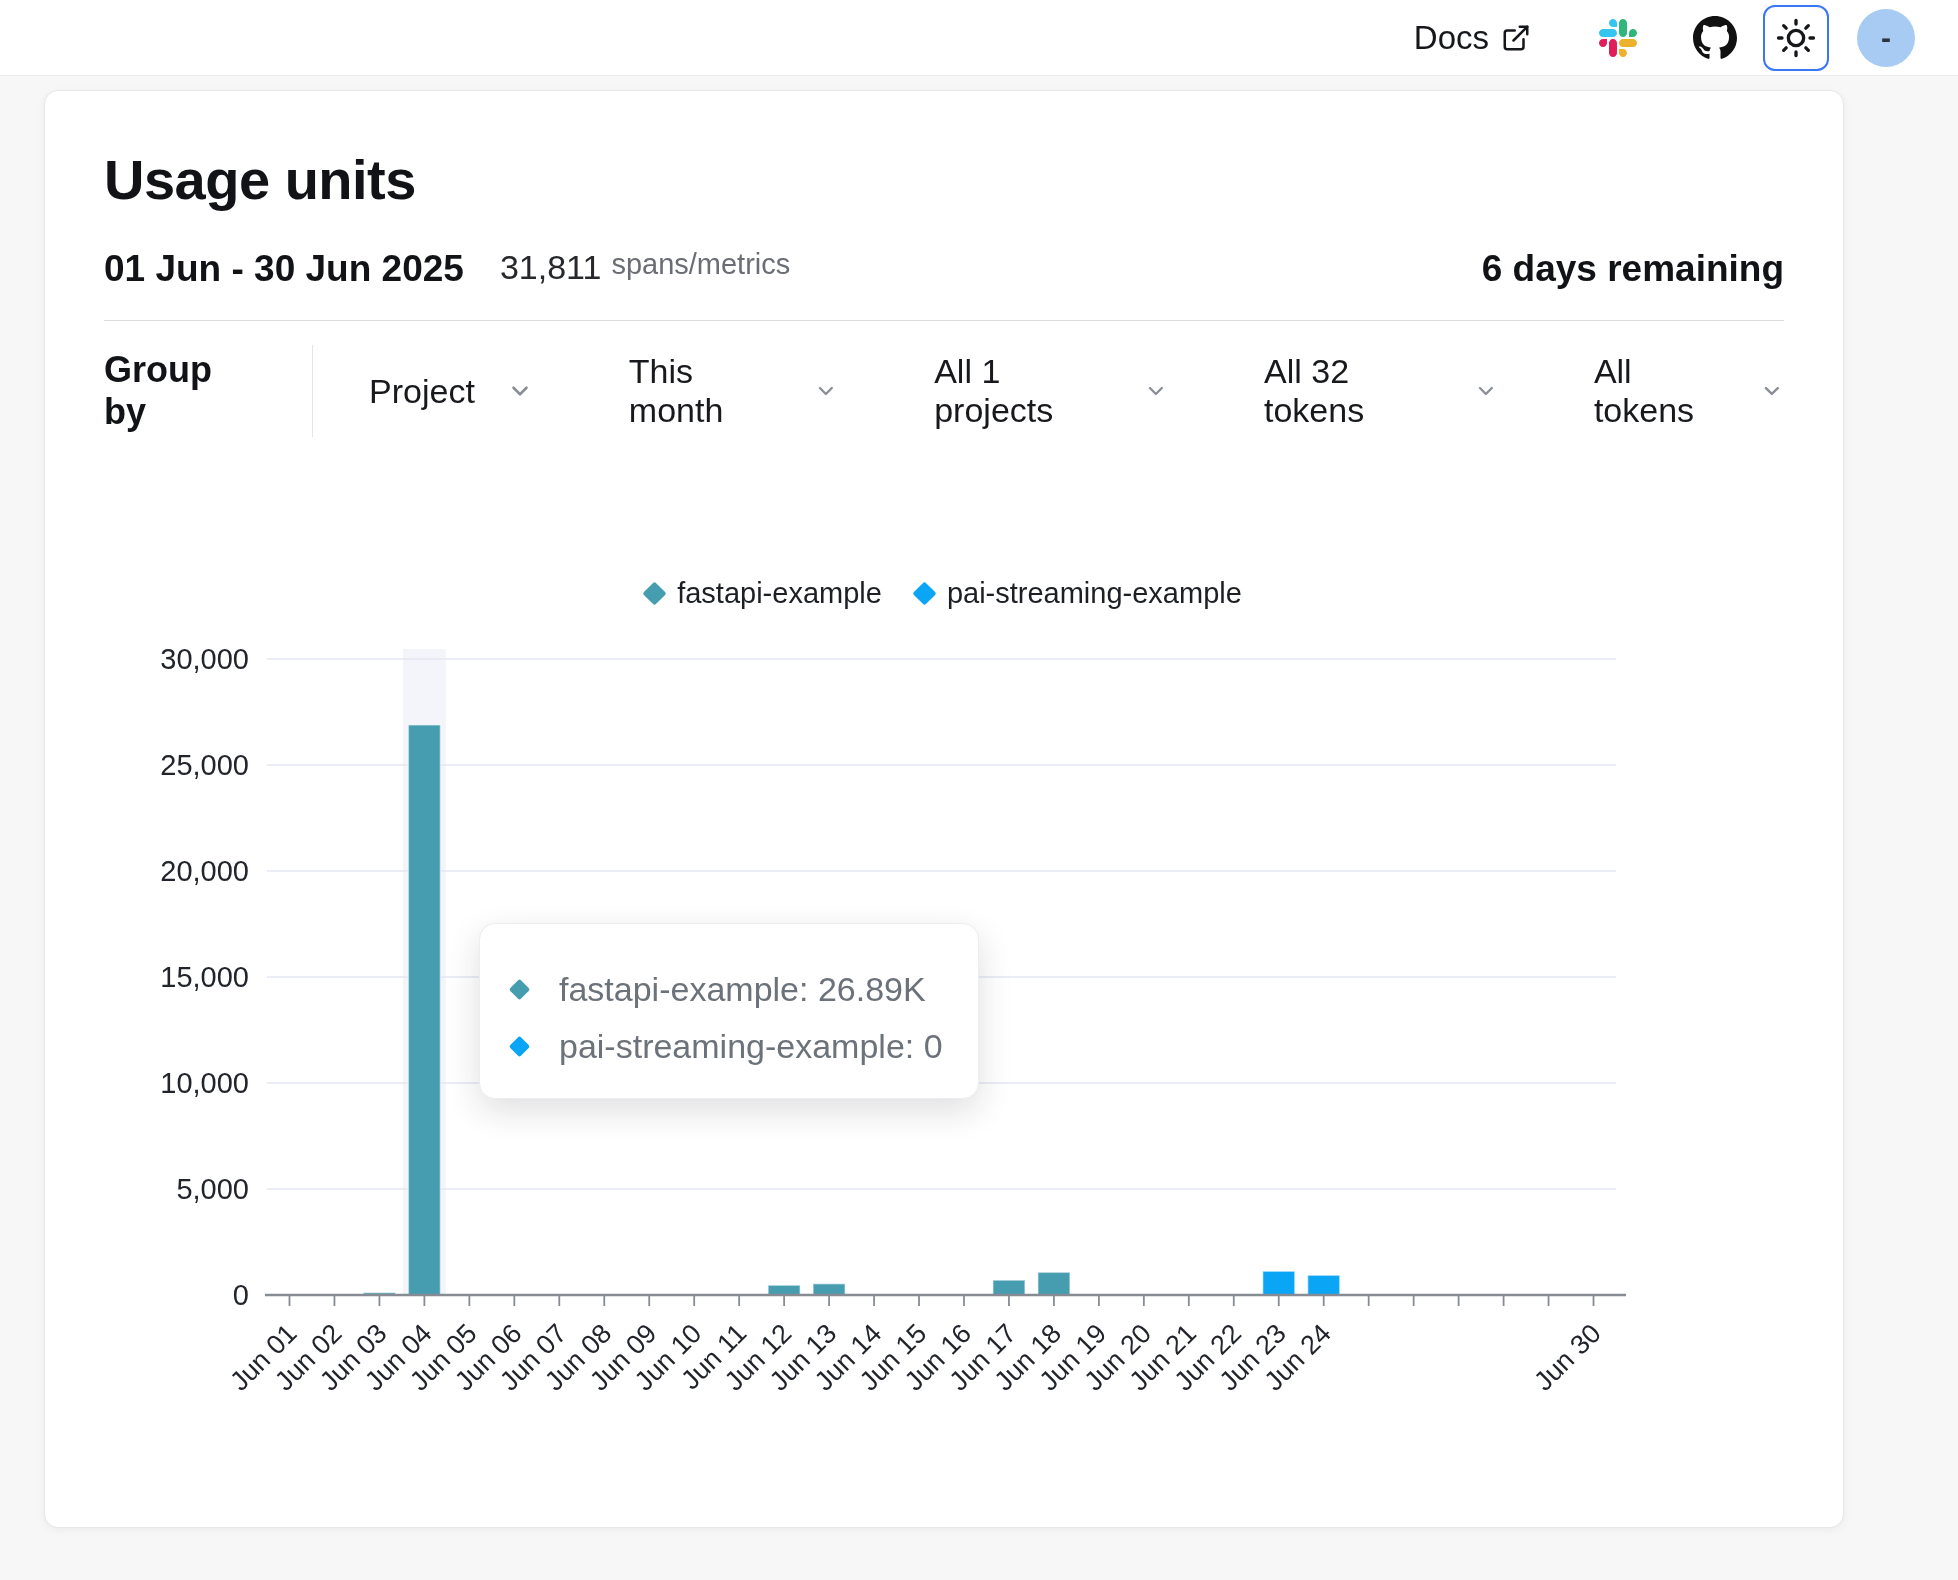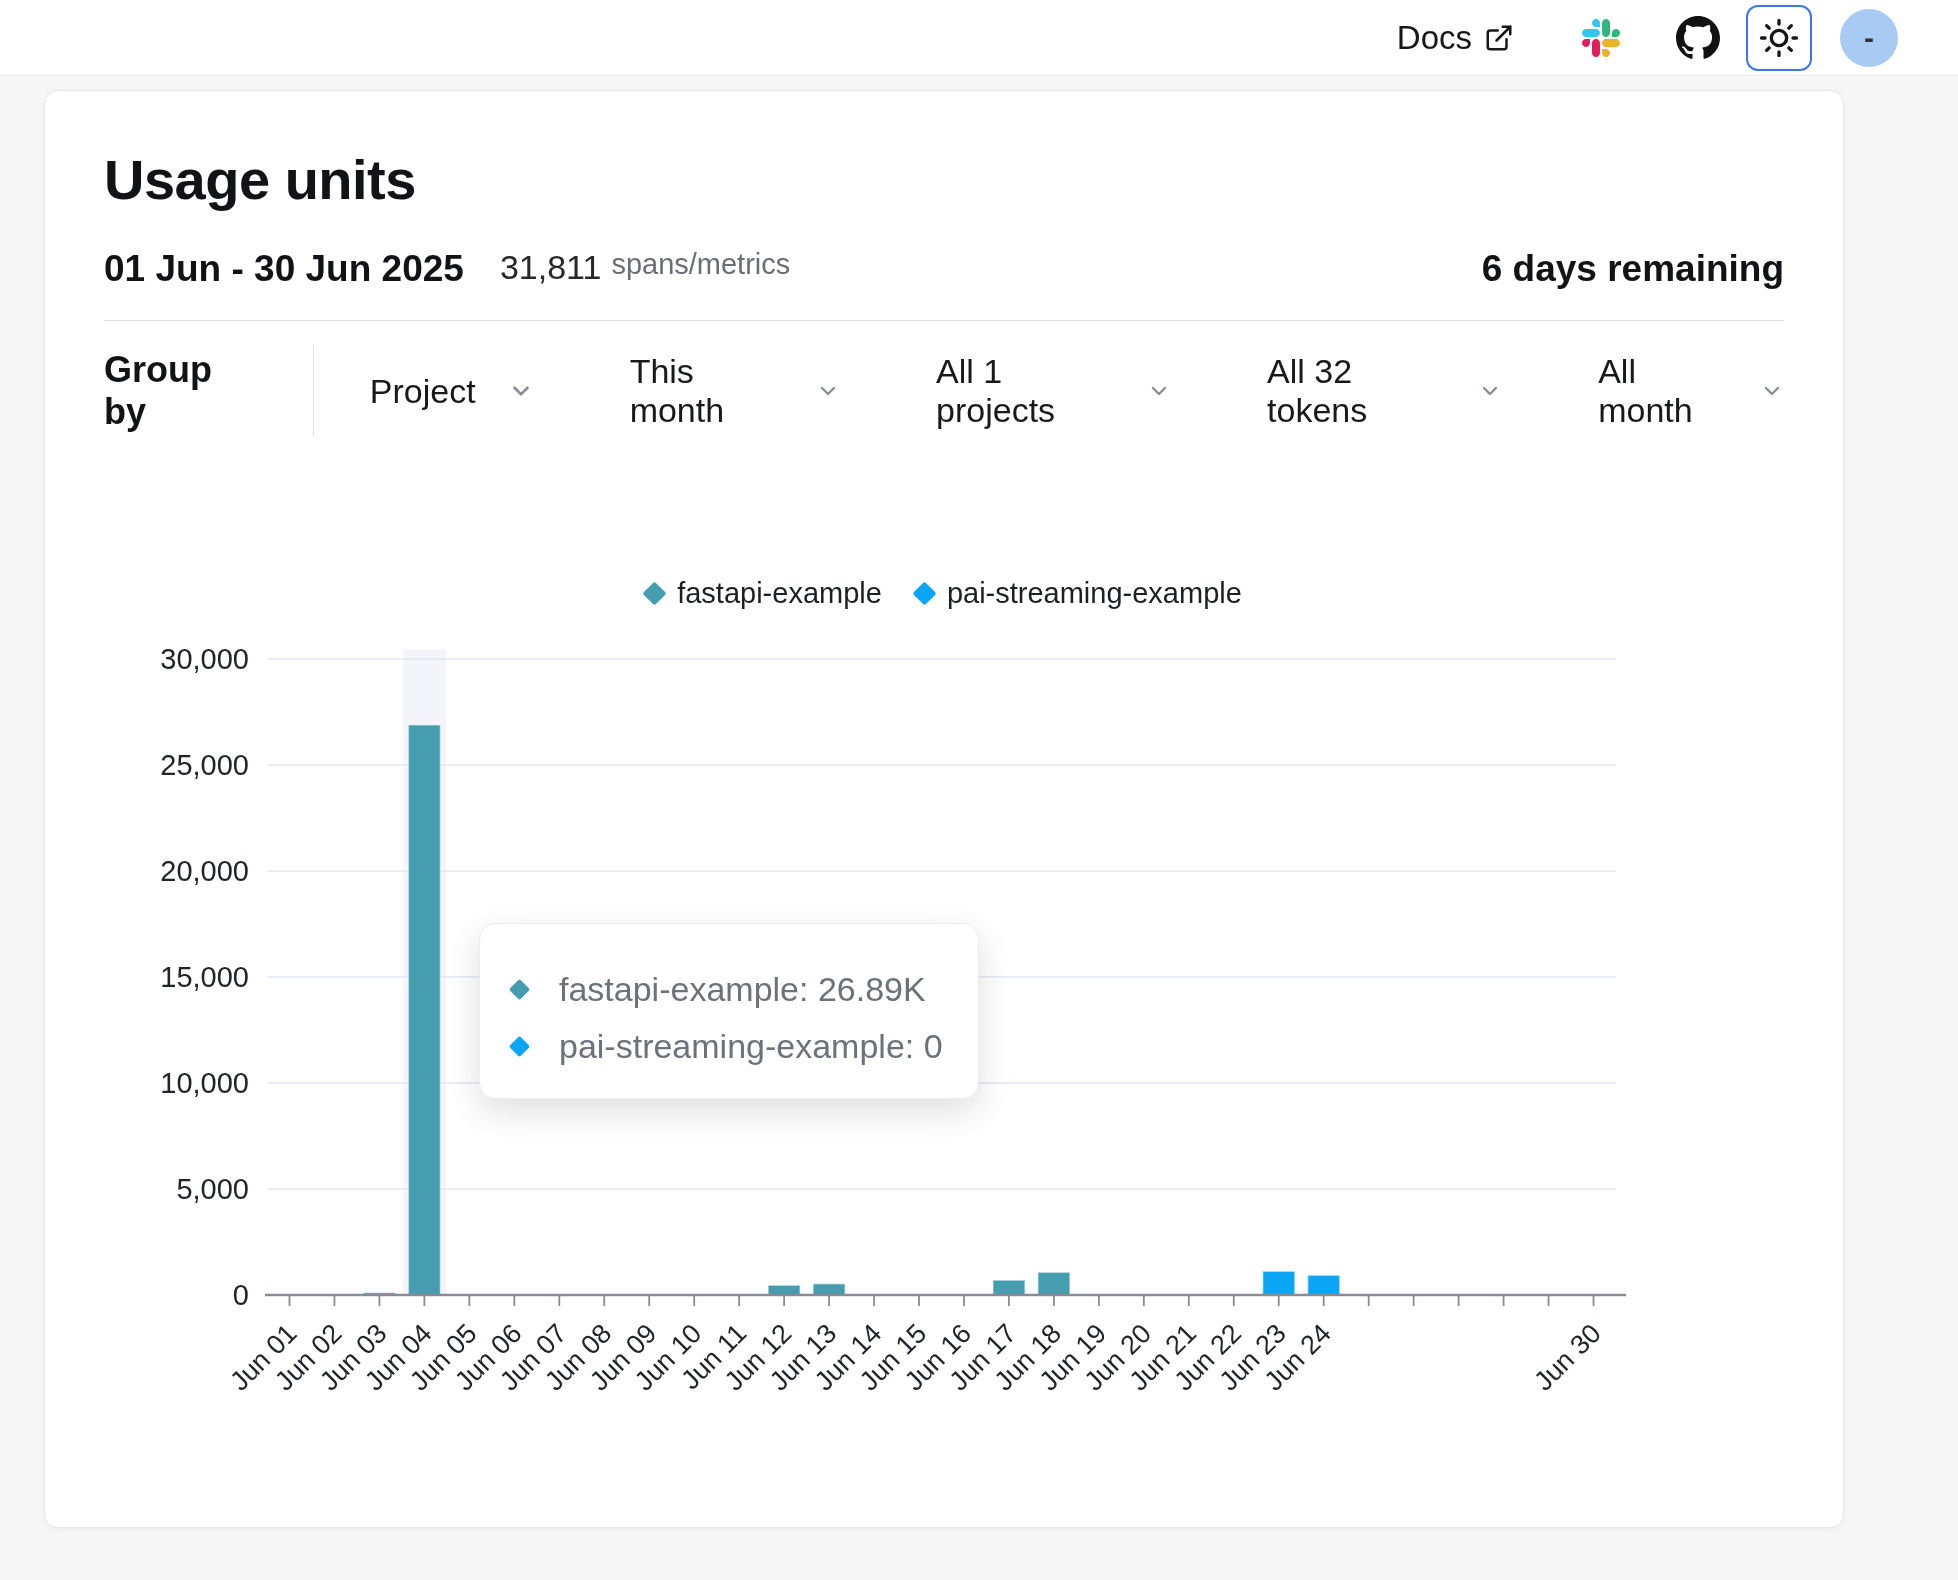--- a/index.html
+++ b/index.html
@@ -1,21 +1,21 @@
 <!DOCTYPE html>
 <html><head>
 <meta charset="utf-8">
 <style>
   * { margin:0; padding:0; box-sizing:border-box; }
   html,body { width:1958px; height:1580px; }
   body { background:#f7f7f8; font-family:"Liberation Sans", sans-serif; color:#1a1c1f; overflow:hidden; }
 
   
   .topbar { height:76px; background:#ffffff; border-bottom:1px solid #ebebed;
-            display:flex; align-items:center; justify-content:flex-end; padding-right:60px; }
+            display:flex; align-items:center; justify-content:flex-end; padding-right:43px; }
   .topbar .docs { display:flex; align-items:center; gap:12px; font-size:33px; color:#15171a; cursor:pointer; margin-right:68px; }
   .topbar .iconbtn { display:flex; align-items:center; justify-content:center; cursor:pointer; }
   .slack { margin-right:56px; }
   .github { margin-right:26px; }
   .theme-btn { width:66px; height:66px; border:2px solid #3b76f6; border-radius:12px; background:#fff; margin-right:28px; }
   .avatar { width:58px; height:58px; border-radius:50%; background:#a7cbf3; color:#2c3340;
             display:flex; align-items:center; justify-content:center; font-size:30px; font-weight:bold; cursor:pointer; }
 
   
   .card { position:relative; width:1800px; height:1438px; margin:14px 0 0 44px; background:#fff;
@@ -129,21 +129,21 @@
           <polyline points="6 9 12 15 18 9"></polyline>
         </svg>
     </span>
     <span class="filter-item">
       <span>All 32 tokens</span>
       <svg class="chev" viewBox="0 0 24 24" fill="none" stroke="#8a8f96" stroke-width="2.4" stroke-linecap="round" stroke-linejoin="round">
           <polyline points="6 9 12 15 18 9"></polyline>
         </svg>
     </span>
     <span class="filter-item">
-      <span>All month</span>
+      <span>All tokens</span>
       <svg class="chev" viewBox="0 0 24 24" fill="none" stroke="#8a8f96" stroke-width="2.4" stroke-linecap="round" stroke-linejoin="round">
           <polyline points="6 9 12 15 18 9"></polyline>
         </svg>
     </span>
   </div>
 
   <div class="legend">
     <span class="legend-item">
       <span class="diamond" style="background: rgb(70, 157, 175);"></span>
       <span>fastapi-example</span>

